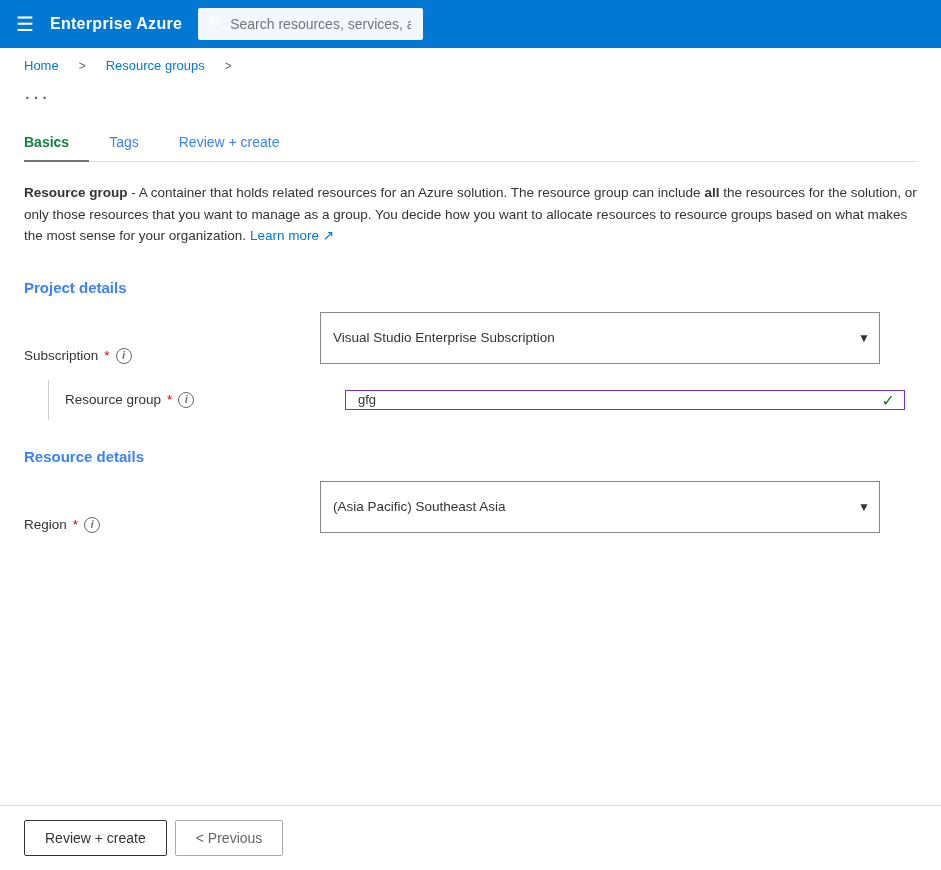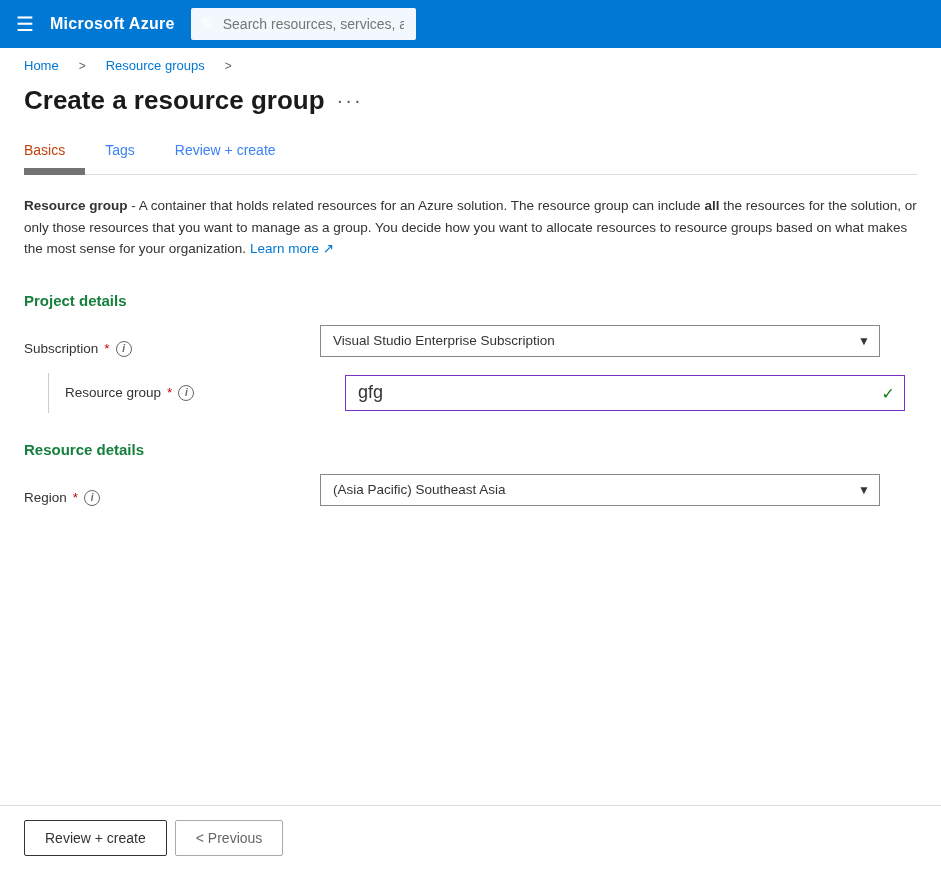--- a/index.html
+++ b/index.html
@@ -103,23 +103,23 @@
     }
     .tab {
       padding: 10px 20px 10px 0;
       font-size: 14px;
       cursor: pointer;
       color: #3b82f6;
       border-bottom: 2px solid transparent;
       margin-bottom: -1px;
     }
     .tab.active {
-      color: #c2410c;
-      border-bottom: 7px solid #737373;
-      font-weight: 400;
+      color: #15803d;
+      border-bottom: 2px solid #737373;
+      font-weight: 700;
     }
     .tab:not(:first-child) {
       padding-left: 20px;
     }
 
     
     .description-box {
       margin-bottom: 32px;
       font-size: 13.5px;
       line-height: 1.6;
@@ -130,21 +130,21 @@
     }
     .description-box a {
       color: #0078d4;
       text-decoration: none;
     }
 
     
     .section-title {
       font-size: 15px;
       font-weight: 600;
-      color: #15803d;
+      color: #3b82f6;
       margin-bottom: 16px;
     }
 
     
     .form-section {
       margin-bottom: 28px;
     }
     .form-row {
       display: flex;
       align-items: flex-end;
@@ -176,21 +176,21 @@
       font-style: italic;
       font-weight: 600;
     }
     .select-wrapper {
       position: relative;
       flex: 1;
       max-width: 560px;
     }
     .select-wrapper select {
       width: 100%;
-      height: 32px;
+      height: 52px;
       border: 1px solid #8a8886;
       padding: 0 36px 0 12px;
       font-size: 13.5px;
       color: #333;
       outline: none;
       background: #fff;
       appearance: none;
       -webkit-appearance: none;
       cursor: pointer;
     }
@@ -205,24 +205,24 @@
     }
 
     
     .input-with-check {
       position: relative;
       flex: 1;
       max-width: 560px;
     }
     .input-with-check input {
       width: 100%;
-      height: 36px;
+      height: 20px;
       border: 1.5px solid #7b2fc9;
       padding: 0 36px 0 12px;
-      font-size: 18px;
+      font-size: 13px;
       color: #333;
       outline: none;
       background: #fff;
     }
     .check-icon {
       position: absolute;
       right: 10px;
       top: 50%;
       transform: translateY(-50%);
       color: #107c10;
@@ -265,36 +265,35 @@
       background: #fff;
       color: #333;
       border: 1.5px solid #555;
     }
   </style>
 </head>
 <body>
 
 <div class="topbar">
   <span class="topbar-hamburger">☰</span>
-  <span class="topbar-title">Microsoft Azure</span>
+  <span class="topbar-title">Enterprise Azure</span>
   <div class="search-wrapper">
     <span class="search-icon-top">🔍</span>
     <input class="topbar-search" type="text" placeholder="Search resources, services, and docs (G+/)" style="">
   </div>
 </div>
 
 <div class="breadcrumb">
   <a href="#">Home</a>
   <span class="breadcrumb-sep">&gt;</span>
   <a href="#">Resource groups</a>
   <span class="breadcrumb-sep">&gt;</span>
 </div>
 
 <div class="page-header">
-  <h1 class="page-title">Create a resource group</h1>
   <span class="page-menu-dots">···</span>
 </div>
 
 <div class="main-content">
 
   <div class="tabs">
     <div class="tab active">Basics</div>
     <div class="tab">Tags</div>
     <div class="tab">Review + create</div>
   </div>

